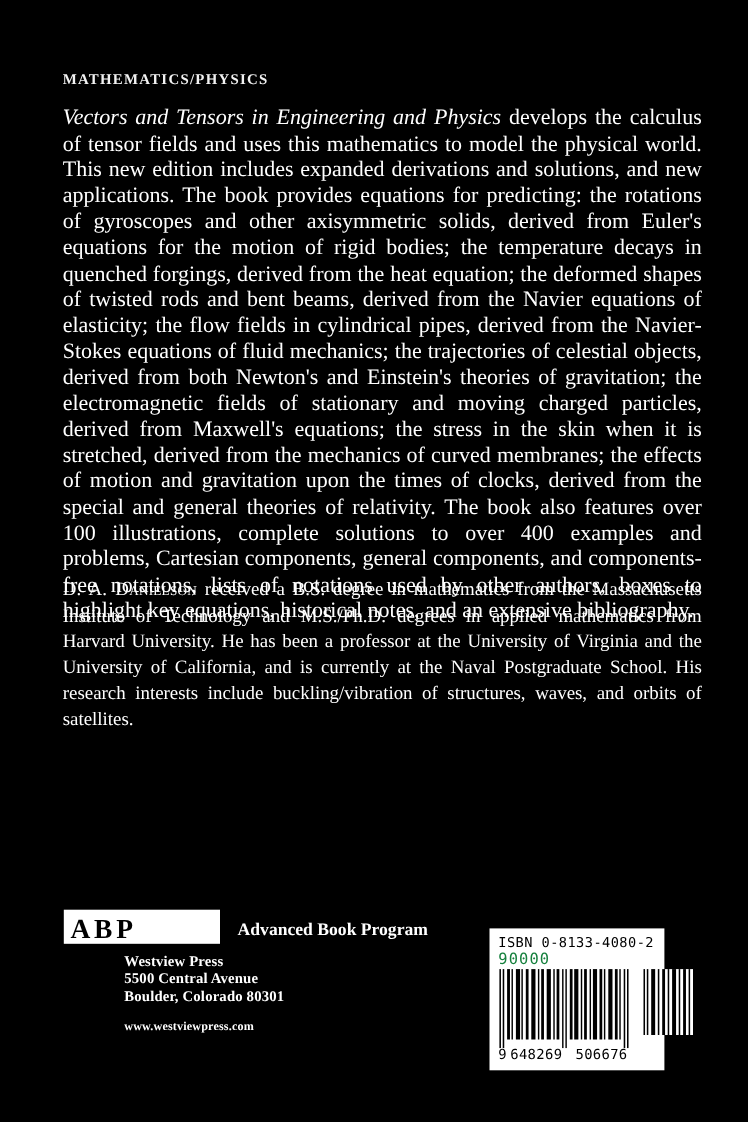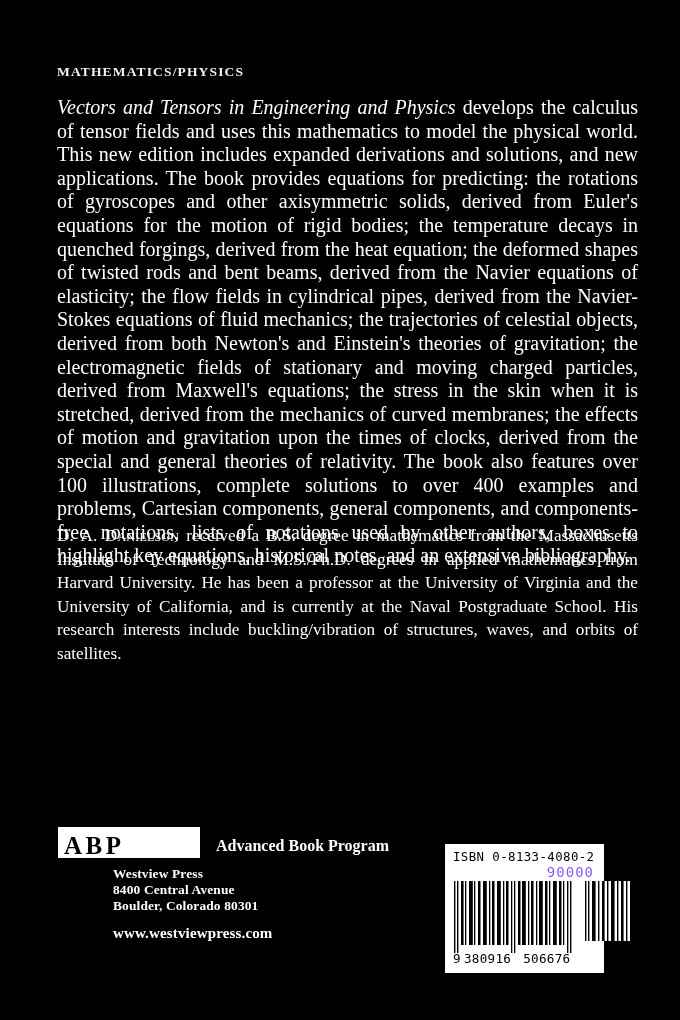--- a/index.html
+++ b/index.html
@@ -112,21 +112,21 @@
     margin-left: 29px;
   }
   .address .grp {
     margin: 0;
   }
   .address .grp + .grp {
     margin-top: 11px;
   }
   .address .web {
     margin-top: 13px;
-    font-size: 15px;
+    font-size: 11px;
   }
 
   
   .barcode-panel {
     position: absolute;
     left: 445px;
     top: 844px;
     width: 159px;
     height: 129px;
     background: #ffffff;
@@ -135,25 +135,24 @@
   }
   .isbn-text {
     color: #000000;
     font-family: "DejaVu Sans Mono", "Liberation Mono", monospace;
     font-size: 12.4px;
     letter-spacing: 0.4px;
     line-height: 14px;
     white-space: nowrap;
   }
   .addon-text {
-    color: #8b5cf6;
+    color: #15803d;
     font-family: "DejaVu Sans Mono", "Liberation Mono", monospace;
     font-size: 14px;
     line-height: 15px;
-    text-align: right;
     letter-spacing: 1px;
     margin-top: 1px;
     padding-right: 2px;
   }
   .bars-row {
     display: flex;
     align-items: flex-start;
     margin-top: 1px;
   }
   .bars-main {
@@ -199,21 +198,21 @@
   <div class="pub-logo-row">
     <div class="abp-box">
       <span>ABP</span>
     </div>
     <div class="abp-tagline">Advanced Book Program</div>
   </div>
 
   <div class="address">
     <div class="grp">
       <div>Westview Press</div>
-      <div>8400 Central Avenue</div>
+      <div>5500 Central Avenue</div>
       <div>Boulder, Colorado 80301</div>
     </div>
     <div class="web">www.westviewpress.com</div>
   </div>
 
   <div class="barcode-panel">
     <div class="isbn-text">ISBN 0-8133-4080-2</div>
     <div class="addon-text">90000</div>
     <div class="bars-row">
       <svg class="bars-main" width="122" height="72" viewBox="0 0 122 72" preserveAspectRatio="none">
@@ -258,16 +257,16 @@
           <rect x="14" y="0" width="1.4" height="60"></rect>
           <rect x="18" y="0" width="2.6" height="60"></rect>
           <rect x="23" y="0" width="1.4" height="60"></rect>
           <rect x="27" y="0" width="3.6" height="60"></rect>
           <rect x="33" y="0" width="1.4" height="60"></rect>
           <rect x="37" y="0" width="2.6" height="60"></rect>
           <rect x="42" y="0" width="1.4" height="60"></rect>
         </g>
       </svg>
     </div>
-    <div class="ean-digits"><span class="lead">9</span><span>380916</span><span class="grp2">506676</span></div>
+    <div class="ean-digits"><span class="lead">9</span><span>648269</span><span class="grp2">506676</span></div>
   </div>
 
 </div>
 
 </body></html>

